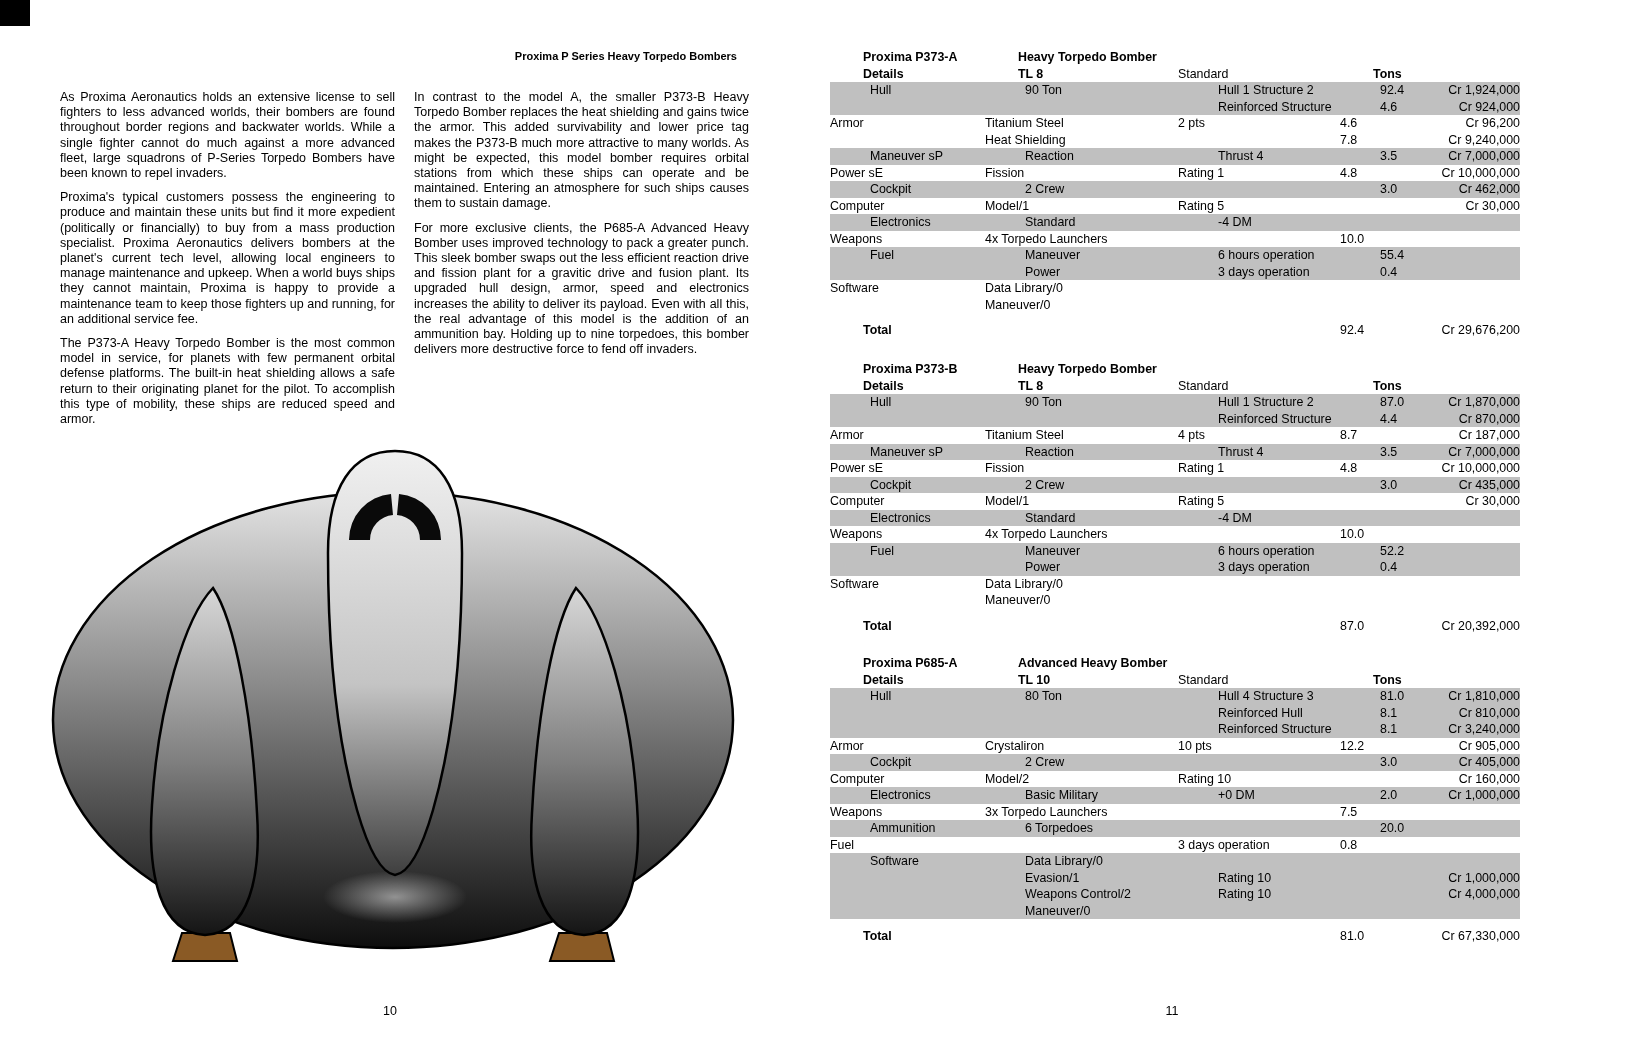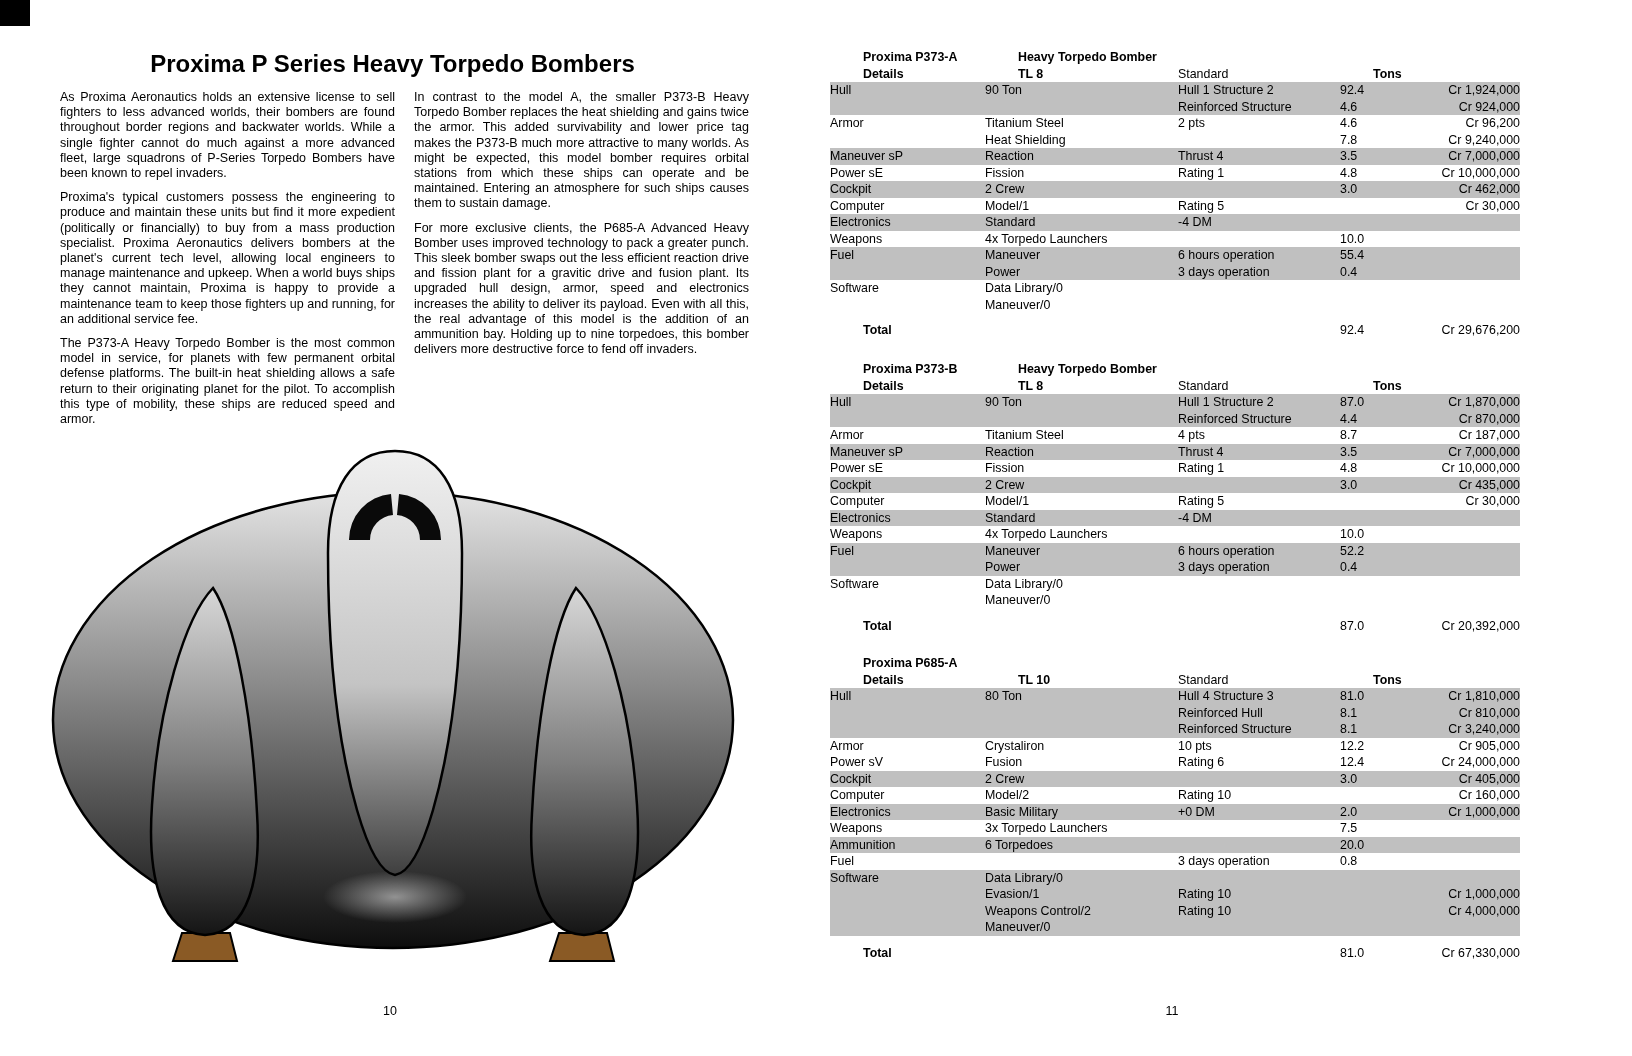--- a/index.html
+++ b/index.html
@@ -5,42 +5,42 @@
   * { margin:0; padding:0; box-sizing:border-box; }
   html,body { background:#fff; }
   body {
     width:1632px; height:1056px; position:relative; overflow:hidden;
     font-family:"Liberation Sans", sans-serif; color:#000;
   }
   .corner-mark { position:absolute; left:0; top:0; width:30px; height:26px; background:#000; }
 
   .page-title {
     position:absolute; left:48px; top:50px; width:689px;
-    text-align:center; font-size:24px; font-weight:bold;
+    text-align:right; font-size:11px; font-weight:bold;
   }
   .textcol { position:absolute; top:90px; width:335px;margin-left:12px; }
   .textcol.c1 { left:48px; }
   .textcol.c2 { left:402px; }
   .textcol p {
     font-size:12.5px; line-height:15.2px; text-align:justify;
     margin-bottom:9px;
   }
 
   .bomber { position:absolute; left:45px; top:445px; }
 
   .pagenum { position:absolute; top:972px; width:44px; text-align:center; font-size:12.5px;margin-top:32px; }
   .pagenum.pl { left:368px; }
   .pagenum.pr { left:1150px; }
 
   .ship-table { position:absolute; left:830px; width:690px; }
   .ship-table.t1 { top:49px; }
   .ship-table.t2 { top:361px; }
   .ship-table.t3 { top:655px; }
   .trow { display:flex; height:16.5px; line-height:16.5px; font-size:12.4px; white-space:nowrap; }
-  .trow.shade { background:#c0c0c0; }
+  .trow.shade { background:#c0c0c0;padding-left:40px; }
   .cA { width:155px; overflow:hidden; }
   .cB { width:193px; overflow:hidden; }
   .cC { width:162px; overflow:hidden; }
   .cD { width:64px; overflow:hidden; }
   .cE { flex:1; text-align:right; overflow:hidden; }
   .cE.hdr { text-align:right; padding-left:20px;margin-top:32px; }
   .cRest { flex:1; overflow:hidden; }
   .b { font-weight:bold;padding-left:33px; }
   .gap { height:9px; }
 </style>
@@ -333,20 +333,21 @@
           <div class="cA b">Total</div>
           <div class="cB"></div>
           <div class="cC"></div>
           <div class="cD">87.0</div>
           <div class="cE">Cr 20,392,000</div>
         </div>
       </div>
       <div class="ship-table t3">
         <div class="trow">
           <div class="cA b">Proxima P685-A</div>
+          <div class="cRest b">Advanced Heavy Bomber</div>
         </div>
         <div class="trow">
           <div class="cA b">Details</div>
           <div class="cB b">TL 10</div>
           <div class="cC">Standard</div>
           <div class="cD b">Tons</div>
           <div class="cE b hdr">Credits</div>
         </div>
         <div class="trow shade">
           <div class="cA">Hull</div>
@@ -369,27 +370,20 @@
           <div class="cD">8.1</div>
           <div class="cE">Cr 3,240,000</div>
         </div>
         <div class="trow">
           <div class="cA">Armor</div>
           <div class="cB">Crystaliron</div>
           <div class="cC">10 pts</div>
           <div class="cD">12.2</div>
           <div class="cE">Cr 905,000</div>
         </div>
-        <div class="trow">
-          <div class="cA">Power sV</div>
-          <div class="cB">Fusion</div>
-          <div class="cC">Rating 6</div>
-          <div class="cD">12.4</div>
-          <div class="cE">Cr 24,000,000</div>
-        </div>
         <div class="trow shade">
           <div class="cA">Cockpit</div>
           <div class="cB">2 Crew</div>
           <div class="cC"></div>
           <div class="cD">3.0</div>
           <div class="cE">Cr 405,000</div>
         </div>
         <div class="trow">
           <div class="cA">Computer</div>
           <div class="cB">Model/2</div>

